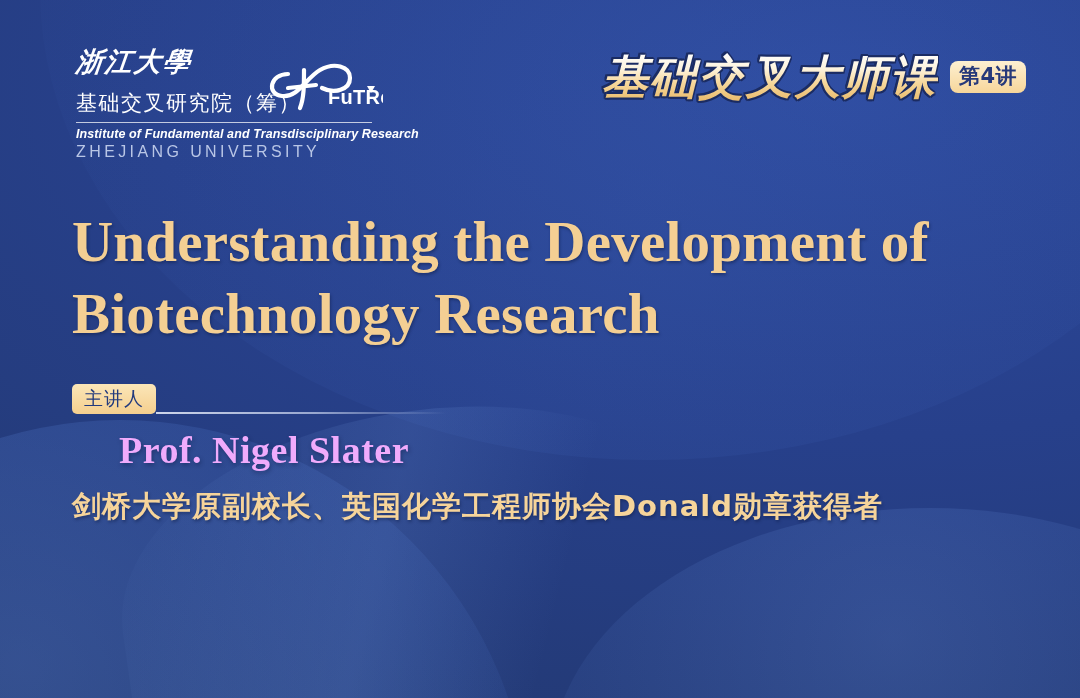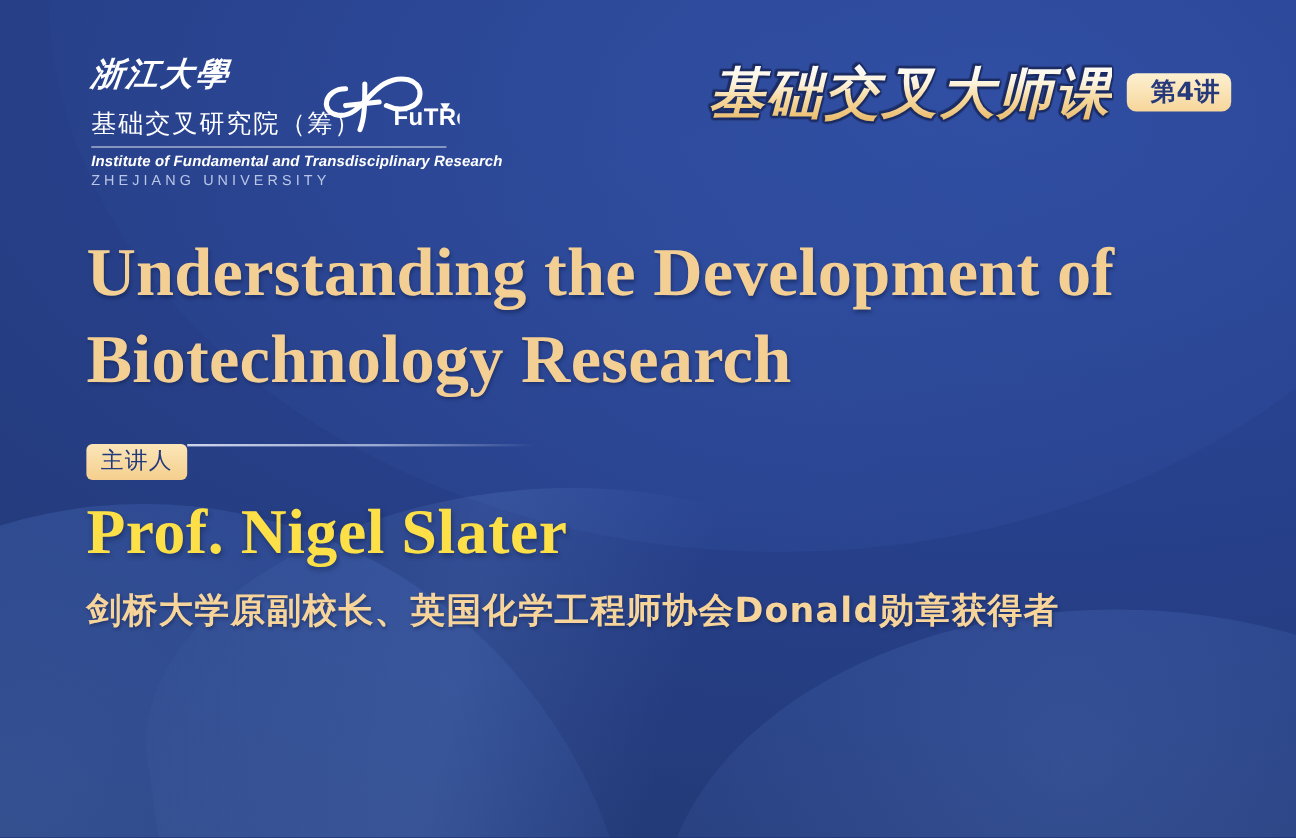--- a/index.html
+++ b/index.html
@@ -110,21 +110,21 @@
     font-weight: bold;
     font-size: 12.5px;
     color: #ffffff;
     letter-spacing: 0.1px;
     margin-top: 4px;
     white-space: nowrap;
     font-style: italic;
   }
   .zju-univ-en {
     font-family: "Liberation Sans", sans-serif;
-    font-size: 12px;
+    font-size: 16px;
     color: #b9c6e6;
     letter-spacing: 3.4px;
     margin-top: 2px;
   }
 
   .futre-logo {
     position: absolute;
     left: 258px;
     top: 52px;
     width: 125px;
@@ -157,28 +157,28 @@
     filter: drop-shadow(1.5px 1.5px 0 #1b2c63) drop-shadow(-1.2px 0 0 #1b2c63) drop-shadow(0 -1.2px 0 #1b2c63) drop-shadow(0 1.4px 0 #1b2c63);
     padding: 2px 0;
   }
   .series-badge {
     font-family: "DejaVu Sans", sans-serif;
     font-weight: bold;
     font-size: 21px;
     color: #26397a;
     background: linear-gradient(180deg, #fdf0d2 0%, #f7d69a 100%);
     border-radius: 8px;
-    padding: 5px 9px 6px 20px;
+    padding: 5px 9px 6px 9px;
     line-height: 1;
     letter-spacing: 0.5px;
     white-space: nowrap;
   }
 
   
-  .main { position: absolute; left: 72px; top: 192px; right: 40px; }
+  .main { position: absolute; left: 72px; top: 206px; right: 40px; }
 
   .title-en {
     font-family: "Liberation Serif", serif;
     font-weight: bold;
     font-size: 57px;
     line-height: 1.26;
     color: #f4cf93;
     letter-spacing: 0.2px;
     max-width: 950px;
     text-shadow: 1px 2px 3px rgba(14,26,66,0.45);
@@ -189,21 +189,21 @@
     font-weight: bold;
     font-size: 42px;
     letter-spacing: 2px;
     color: #ffffff;
     margin-top: 28px;
     text-shadow: 1px 2px 4px rgba(12,24,62,0.5);
   }
 
   .speaker-row {
     display: flex;
-    align-items: flex-start;
+    align-items: flex-end;
     margin-top: 34px;
   }
   .speaker-tag {
     font-family: "DejaVu Sans", sans-serif;
     font-weight: normal;
     font-size: 19px;
     color: #223a7d;
     background: linear-gradient(180deg, #fbe6b8 0%, #f5cf8e 100%);
     border-radius: 5px;
     padding: 4px 12px 5px 12px;
@@ -212,25 +212,26 @@
   }
   .speaker-line {
     width: 290px;
     height: 2px;
     background: linear-gradient(90deg, rgba(215,222,240,0.95) 0%, rgba(190,202,232,0.75) 55%, rgba(160,180,225,0.0) 100%);
   }
 
   .speaker-name {
     font-family: "Liberation Serif", serif;
     font-weight: bold;
-    font-size: 53px;
-    color: #fde047;
+    font-size: 38px;
+    color: #f0abfc;
     letter-spacing: 0.5px;
     margin-top: 14px;
     text-shadow: 1px 2px 4px rgba(14,26,66,0.45);
+    margin-left: 47px;
   }
 
   .credential {
     font-family: "DejaVu Sans", sans-serif;
     font-weight: bold;
     font-size: 29px;
     letter-spacing: 1px;
     color: #f6d49a;
     margin-top: 15px;
     text-shadow: 1px 2px 3px rgba(14,26,66,0.45);

